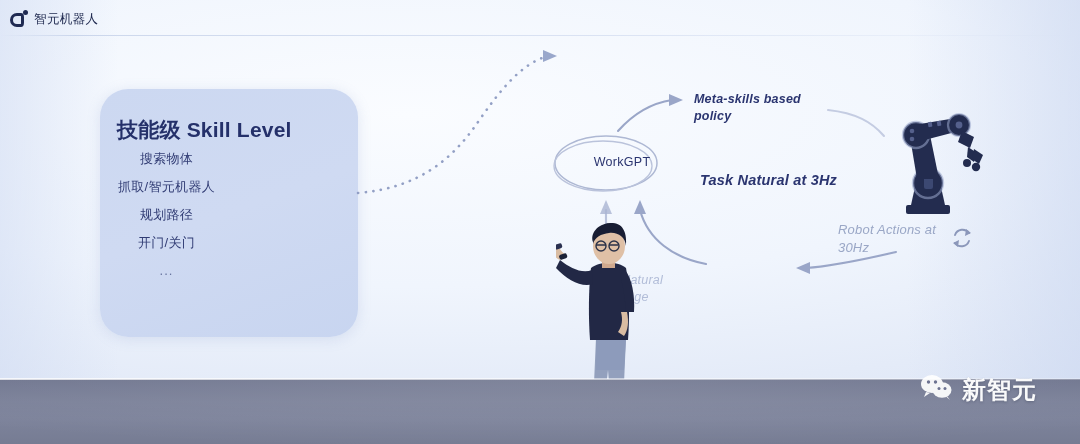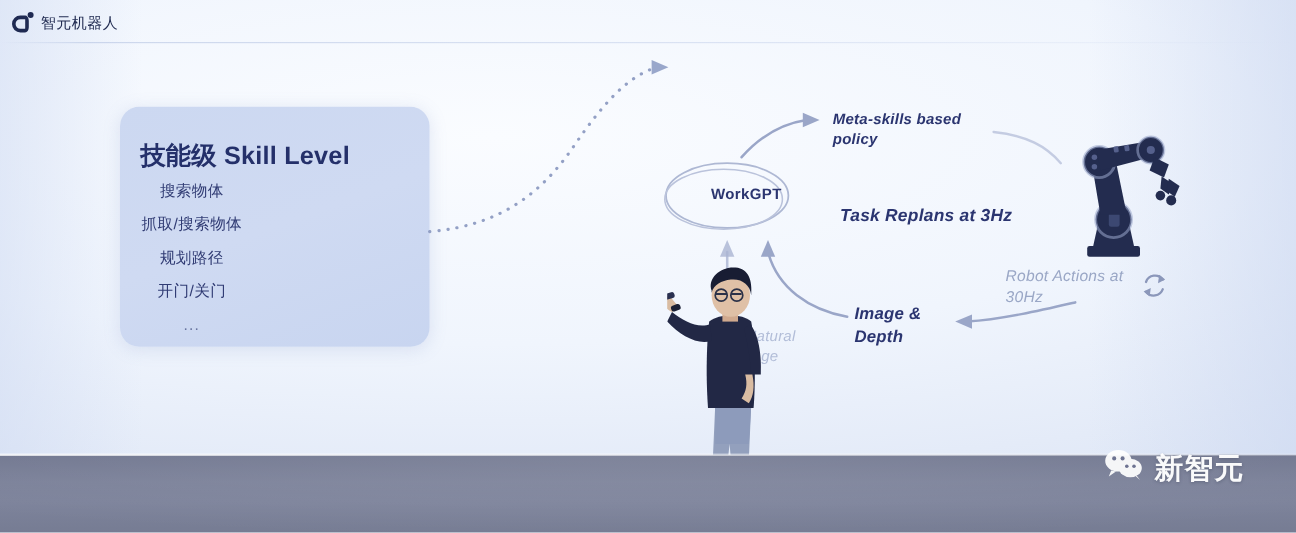--- a/index.html
+++ b/index.html
@@ -50,23 +50,23 @@
     position: absolute; right: -1px; top: -1px; width: 5px; height: 5px;
     border-radius: 50%; background: #1f2a52;
   }
   .brand-name {
     font-size: 12.5px; color: #222c52; letter-spacing: .4px; font-weight: 500;
   }
 
   
   .skill-card {
     position: absolute; left: 100px; top: 89px;
-    width: 258px; height: 200px;
+    width: 258px; height: 248px;
     background: linear-gradient(160deg, #ccd8f1 0%, #cfdaf2 50%, #c8d5f0 100%);
-    border-radius: 16px;
+    border-radius: 28px;
     box-shadow: 0 2px 14px rgba(110,135,190,.18);
   }
   .skill-title {
     position: absolute; left: 17px; top: 27px;
     font-size: 21px; font-weight: 700; color: #24306a;
     letter-spacing: .2px; white-space: nowrap;
   }
   .skill-list {
     position: absolute; left: 18px; top: 63px;
     list-style: none;
@@ -93,21 +93,21 @@
   .lbl-task  { left: 700px; top: 172px; font-size: 14.5px; white-space: nowrap; }
   .lbl-imgd  { left: 712px; top: 252px; font-size: 14px; line-height: 1.35; }
   .lbl-robot { left: 838px; top: 221px; font-size: 13px; line-height: 1.4;
                color: #9aa7c6; font-weight: 500; }
   .lbl-natlang {
     left: 561px; top: 272px; font-size: 12.5px; line-height: 1.35;
     color: #b2bdd8; font-weight: 500; text-align: center; width: 118px;
   }
   .workgpt-text {
     position: absolute; left: 576px; top: 155px; width: 92px; text-align: center;
-    font-size: 12.5px; font-weight: 700; color: #2b3570; letter-spacing: .3px;
+    font-size: 12.5px; font-weight: 400; color: #2b3570; letter-spacing: .3px;
   }
 
   
   .vec { position: absolute; left: 0; top: 0; width: 1080px; height: 379px; }
 
   
   .robot { position: absolute; left: 884px; top: 101px; width: 108px; height: 126px; }
 
   
   .person { position: absolute; left: 556px; top: 220px; width: 108px; height: 218px; }
@@ -150,21 +150,21 @@
       <span class="ring"></span>
         <span class="dot"></span>
     </span>
     <span class="brand-name">智元机器人</span>
   </div>
 
   <div class="skill-card">
     <div class="skill-title">技能级 Skill Level</div>
     <ul class="skill-list">
       <li>搜索物体</li>
-      <li>抓取/搜索物体</li>
+      <li>抓取/智元机器人</li>
       <li>规划路径</li>
       <li>开门/关门</li>
       <li class="ellipsis">...</li>
     </ul>
   </div>
 
 
   <svg class="vec" viewBox="0 0 1080 379">
 
     <g>
@@ -209,26 +209,22 @@
     </g>
   </svg>
 
   <div class="workgpt-text">WorkGPT</div>
 
   <div class="lbl lbl-meta">
     <div>Meta-skills based</div>
     <div>policy</div>
   </div>
 
-  <div class="lbl lbl-task">Task Replans at 3Hz</div>
-
-  <div class="lbl lbl-imgd">
-    <div>Image &amp;</div>
-    <div>Depth</div>
-  </div>
+  <div class="lbl lbl-task">Task Natural at 3Hz</div>
+
 
   <div class="lbl lbl-robot">
     <div>Robot Actions at</div>
     <div>30Hz</div>
   </div>
 
   <div class="lbl lbl-natlang">
     <div>Task in Natural</div>
     <div>Language</div>
   </div>

